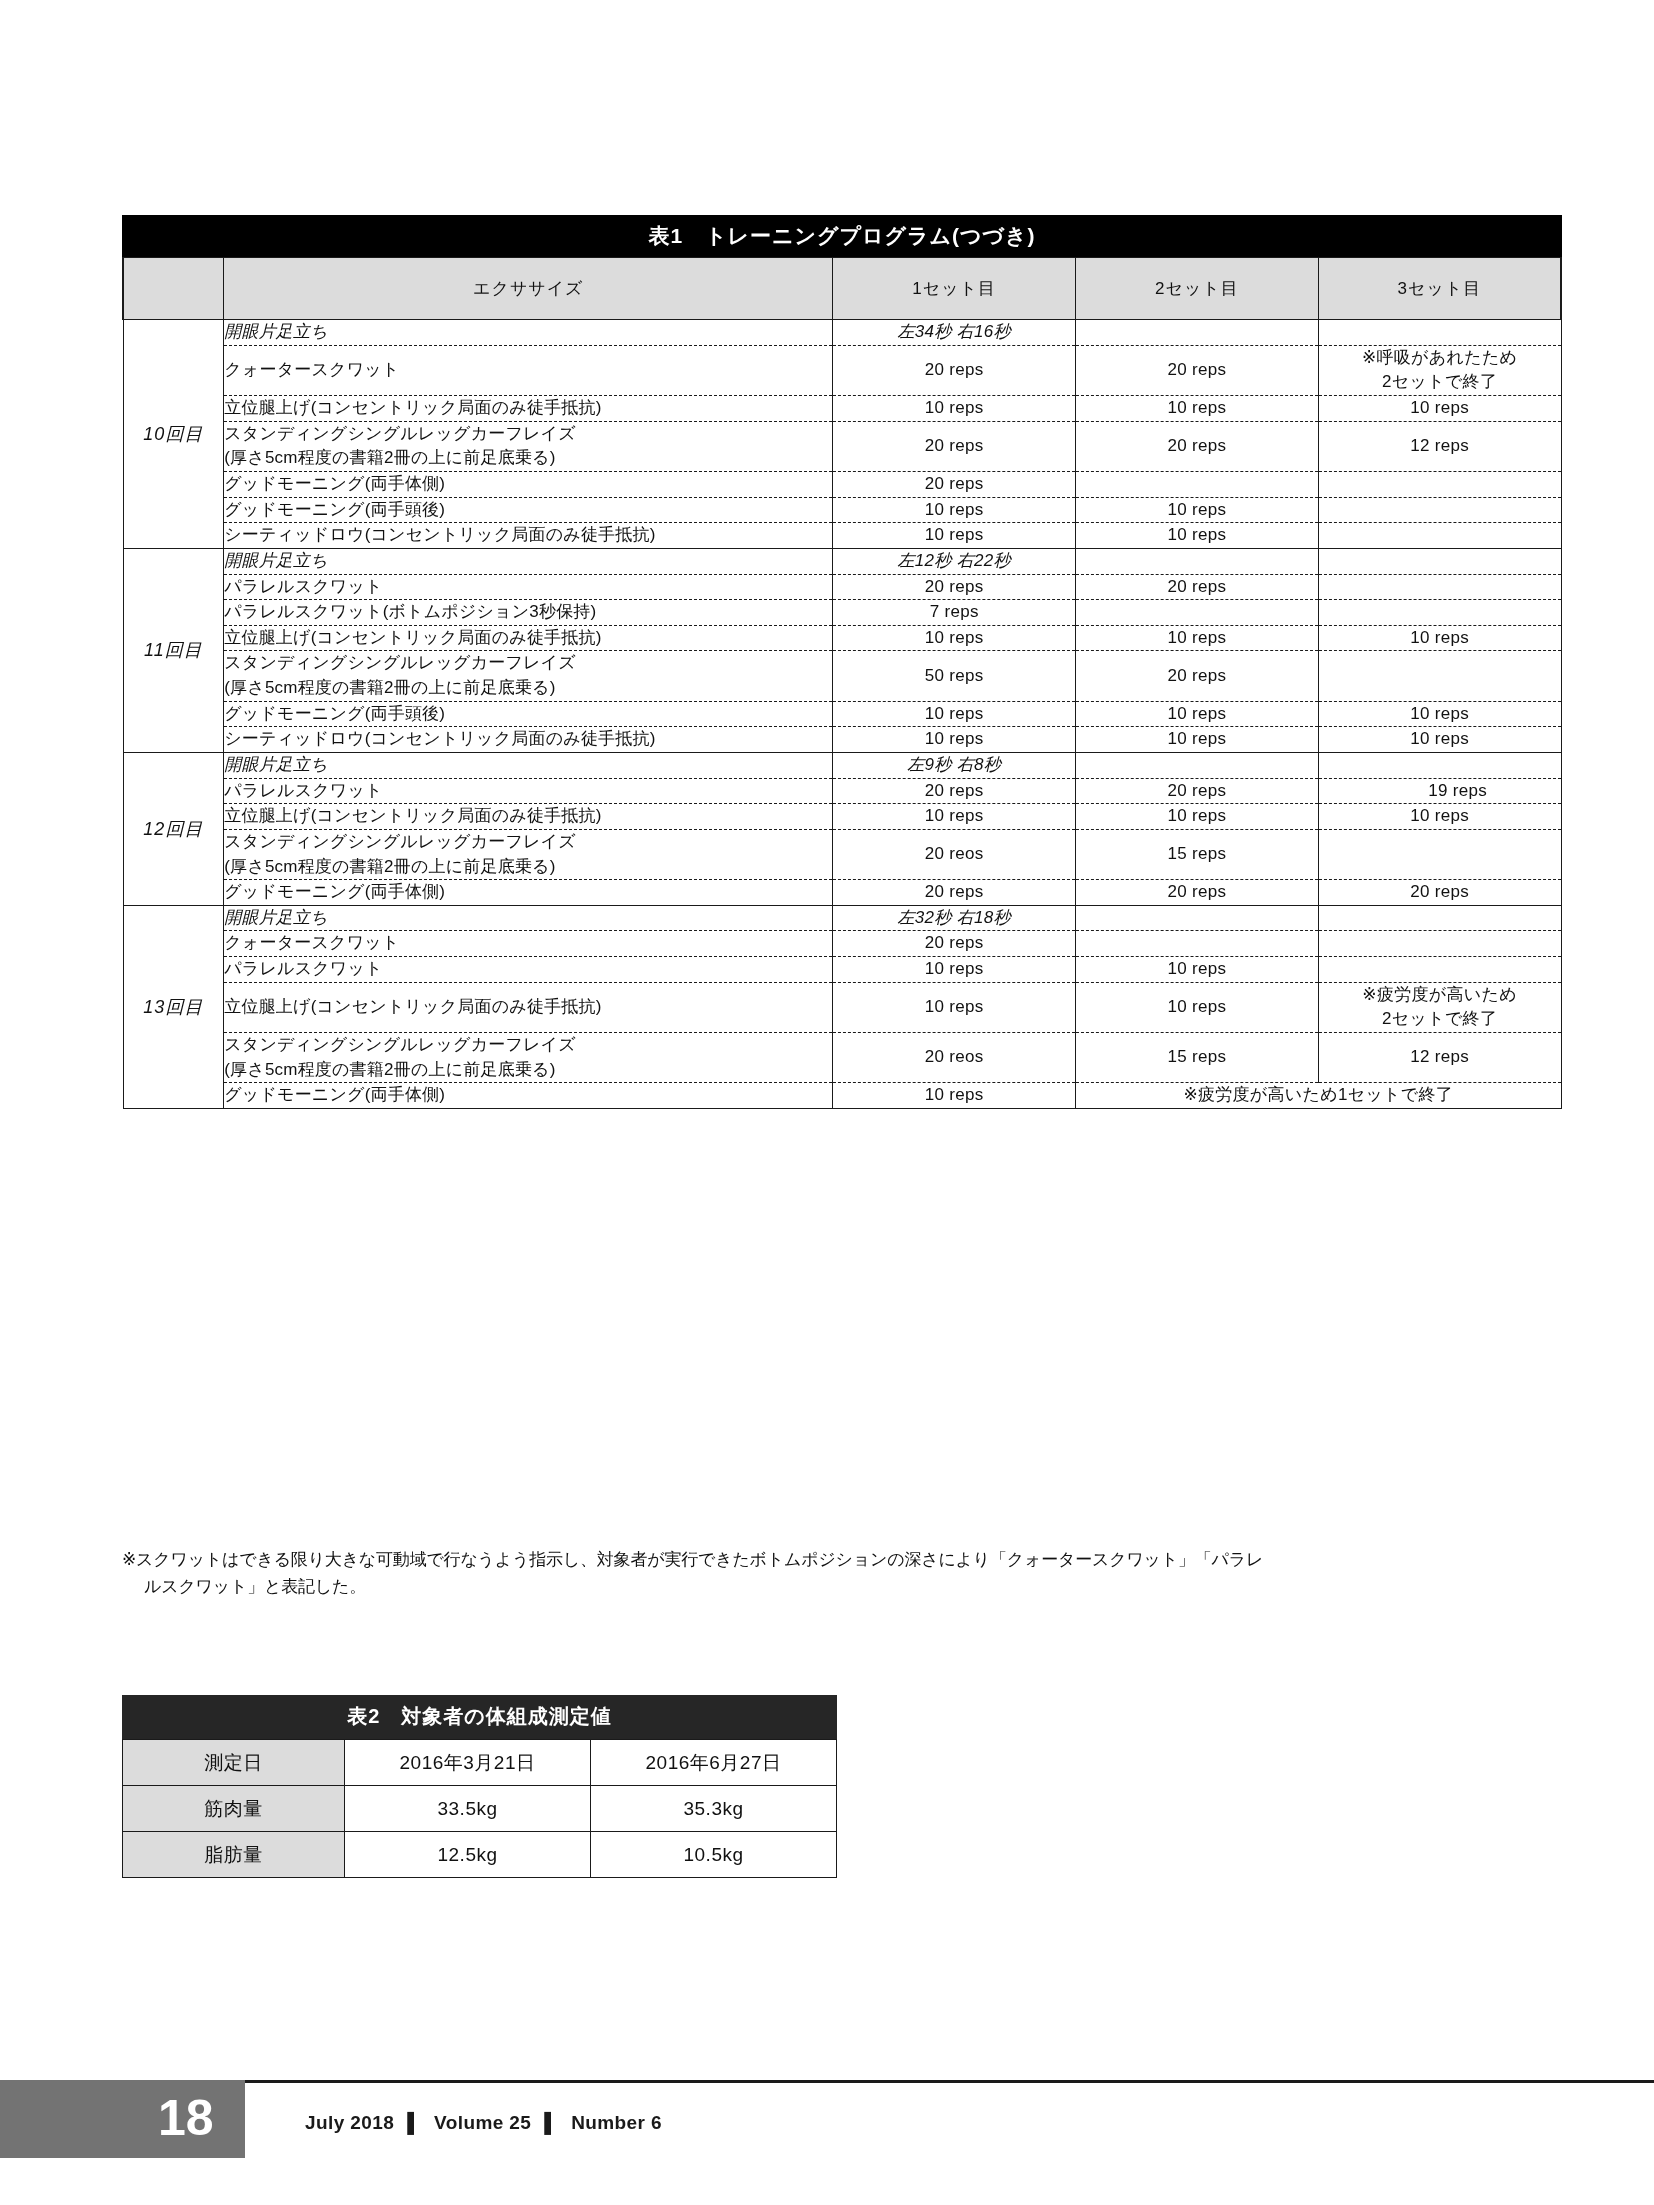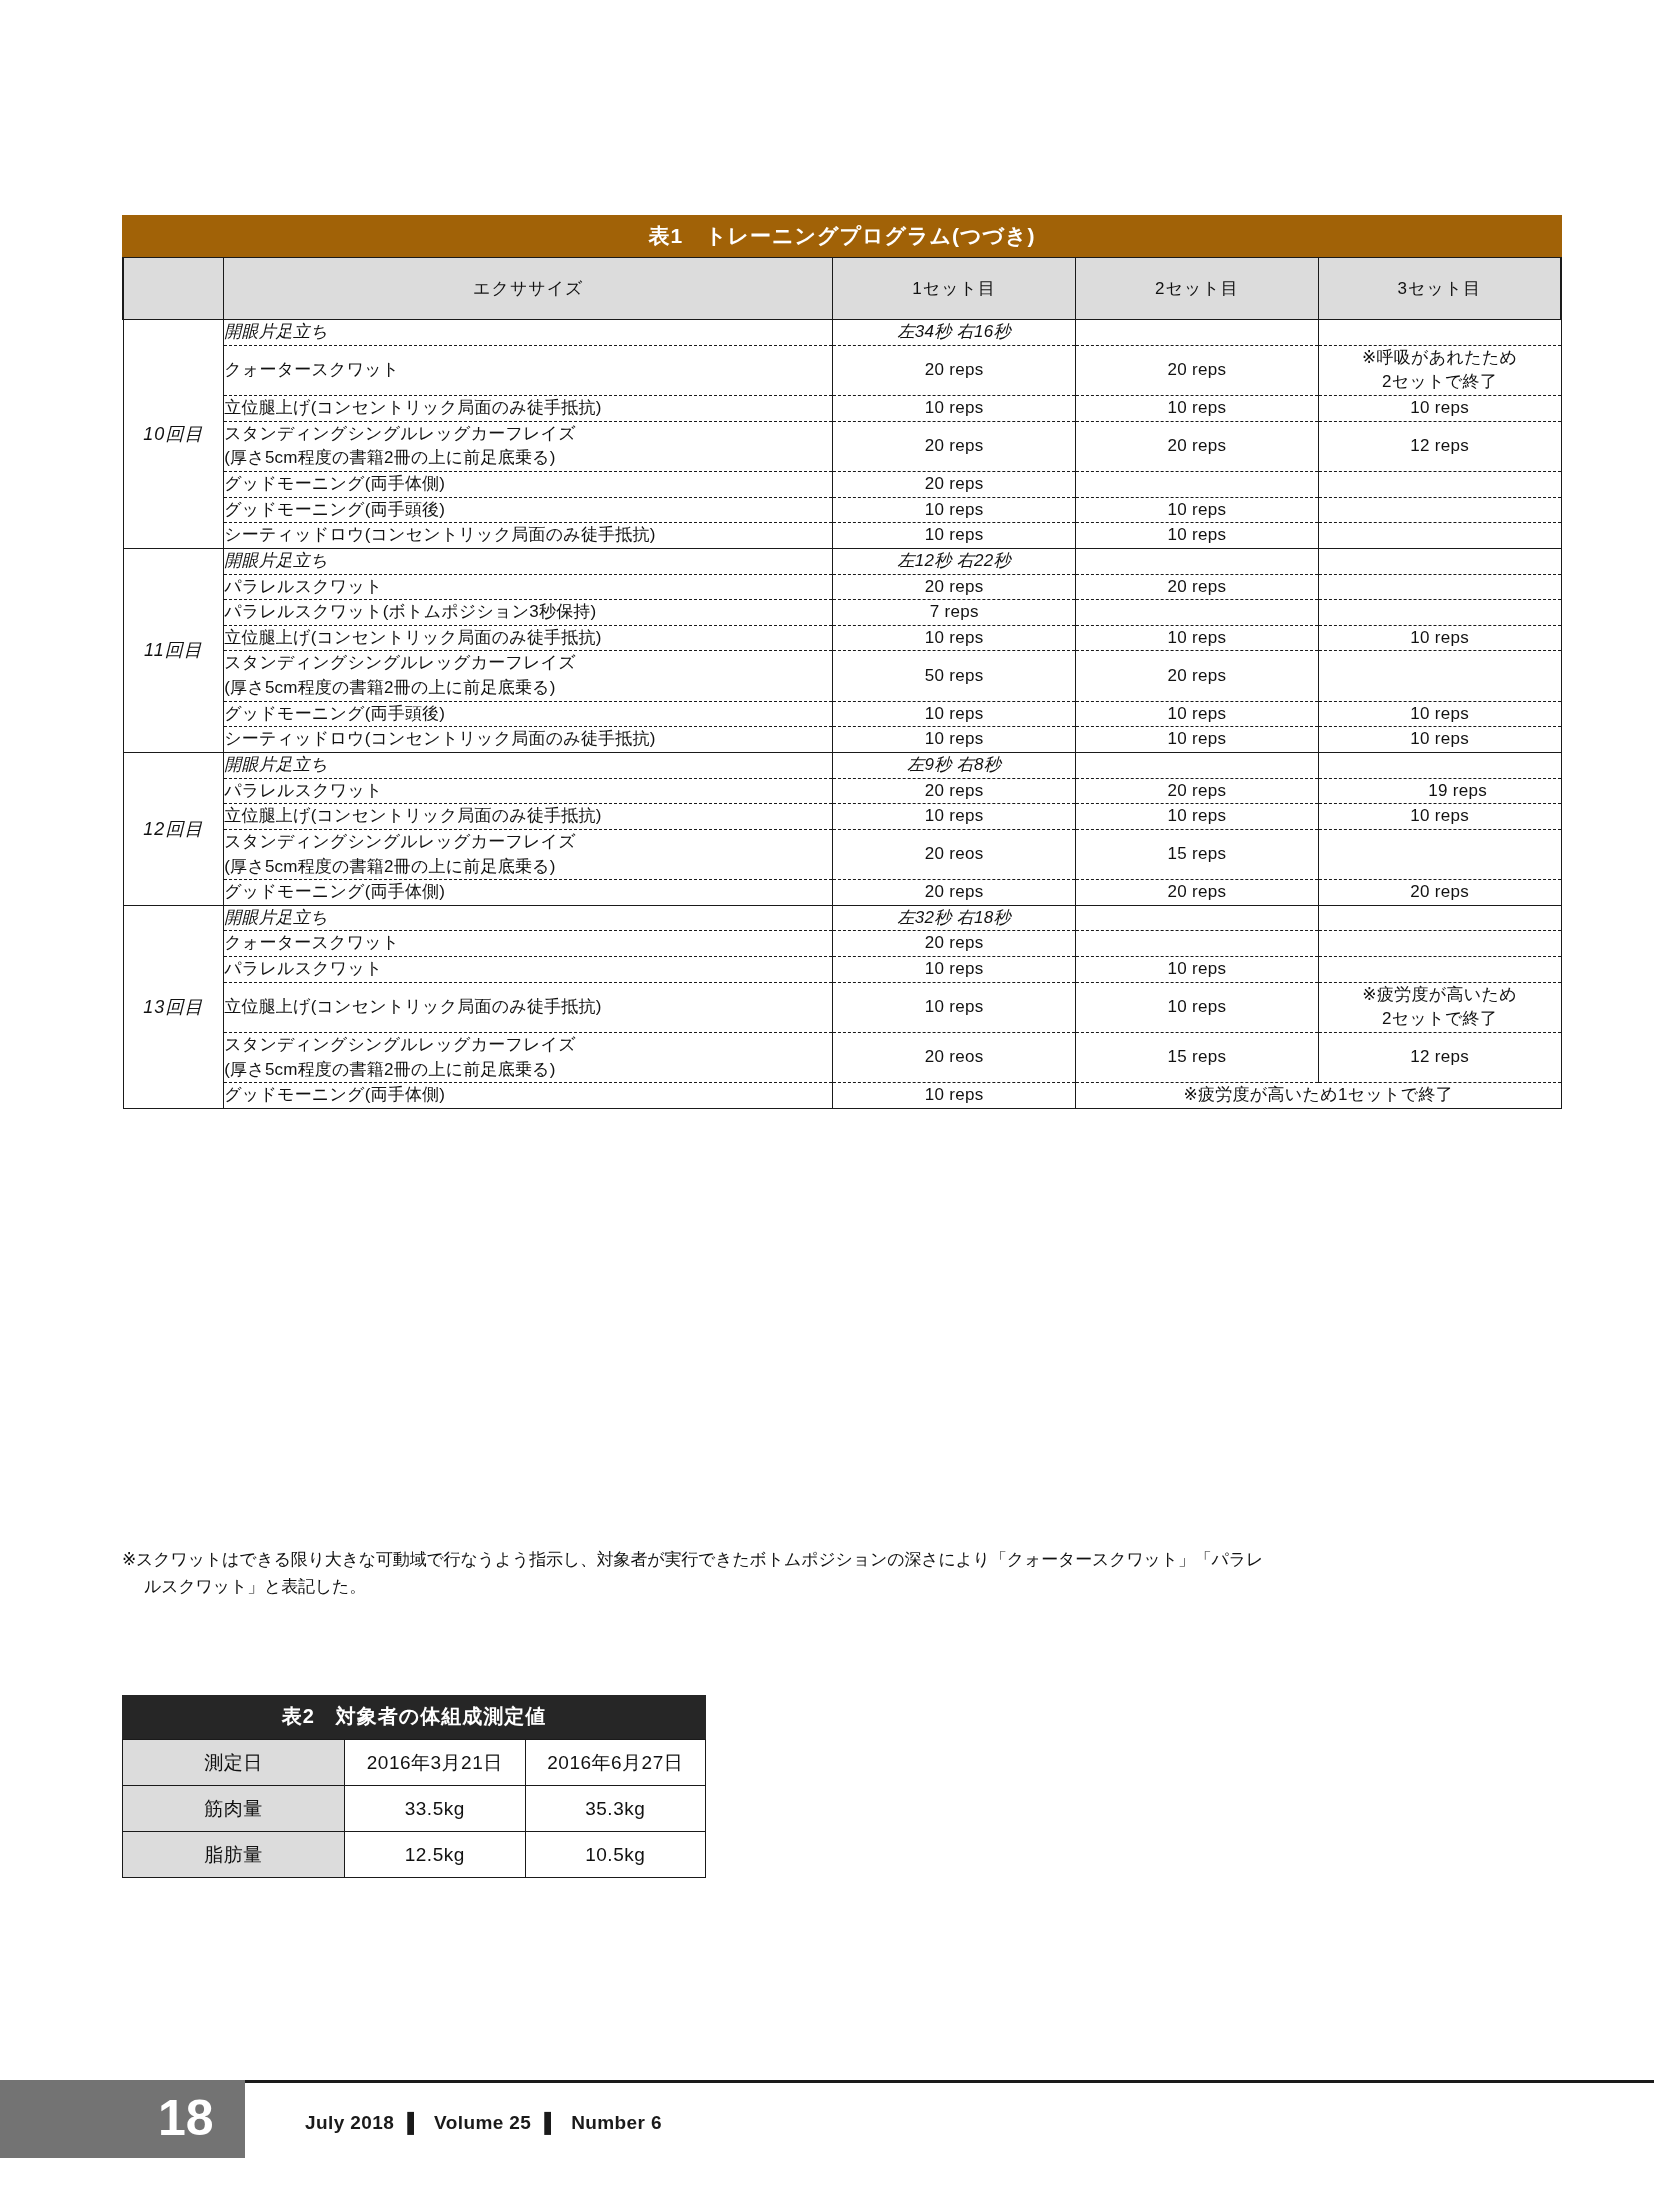--- a/index.html
+++ b/index.html
@@ -22,21 +22,21 @@
   }
 
   
   .t1-wrap {
     position: absolute;
     left: 122px;
     top: 215px;
     width: 1440px;
   }
   .tbl-title {
-    background: #a16207;
+    background: #000000;
     color: #ffffff;
     font-size: 21px;
     font-weight: bold;
     text-align: center;
     letter-spacing: 1px;
     padding: 9px 0 10px 0;
     line-height: 1.1;
   }
   table.grid {
     width: 100%;
@@ -103,21 +103,21 @@
     line-height: 1.6;
     letter-spacing: -0.2px;
   }
   .footnote .cont { display: block; padding-left: 22px; }
 
   
   .t2-wrap {
     position: absolute;
     left: 122px;
     top: 1695px;
-    width: 584px;
+    width: 715px;
   }
   .t2-title {
     background: #262626;
     color: #ffffff;
     font-size: 20px;
     font-weight: bold;
     text-align: center;
     letter-spacing: 1px;
     padding: 8px 0 9px 0;
   }

